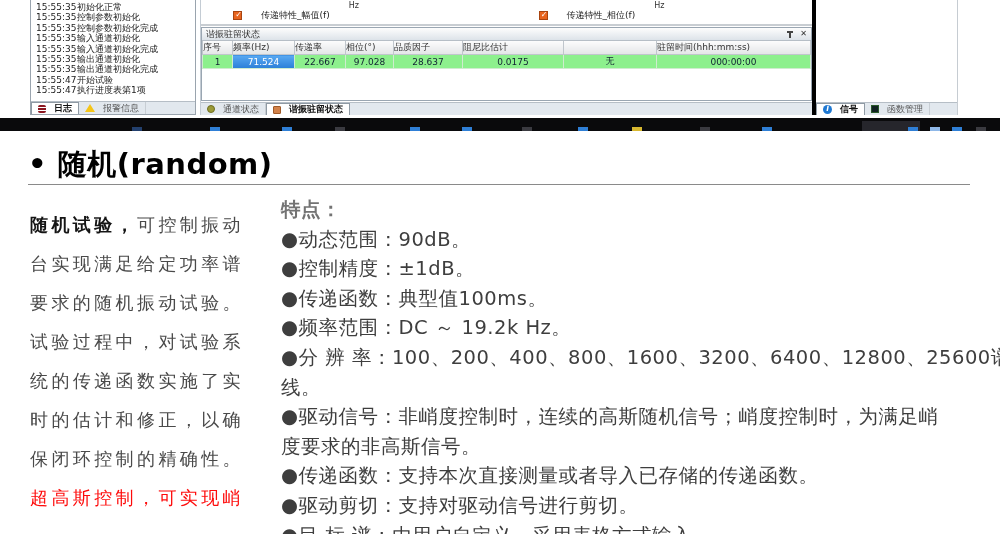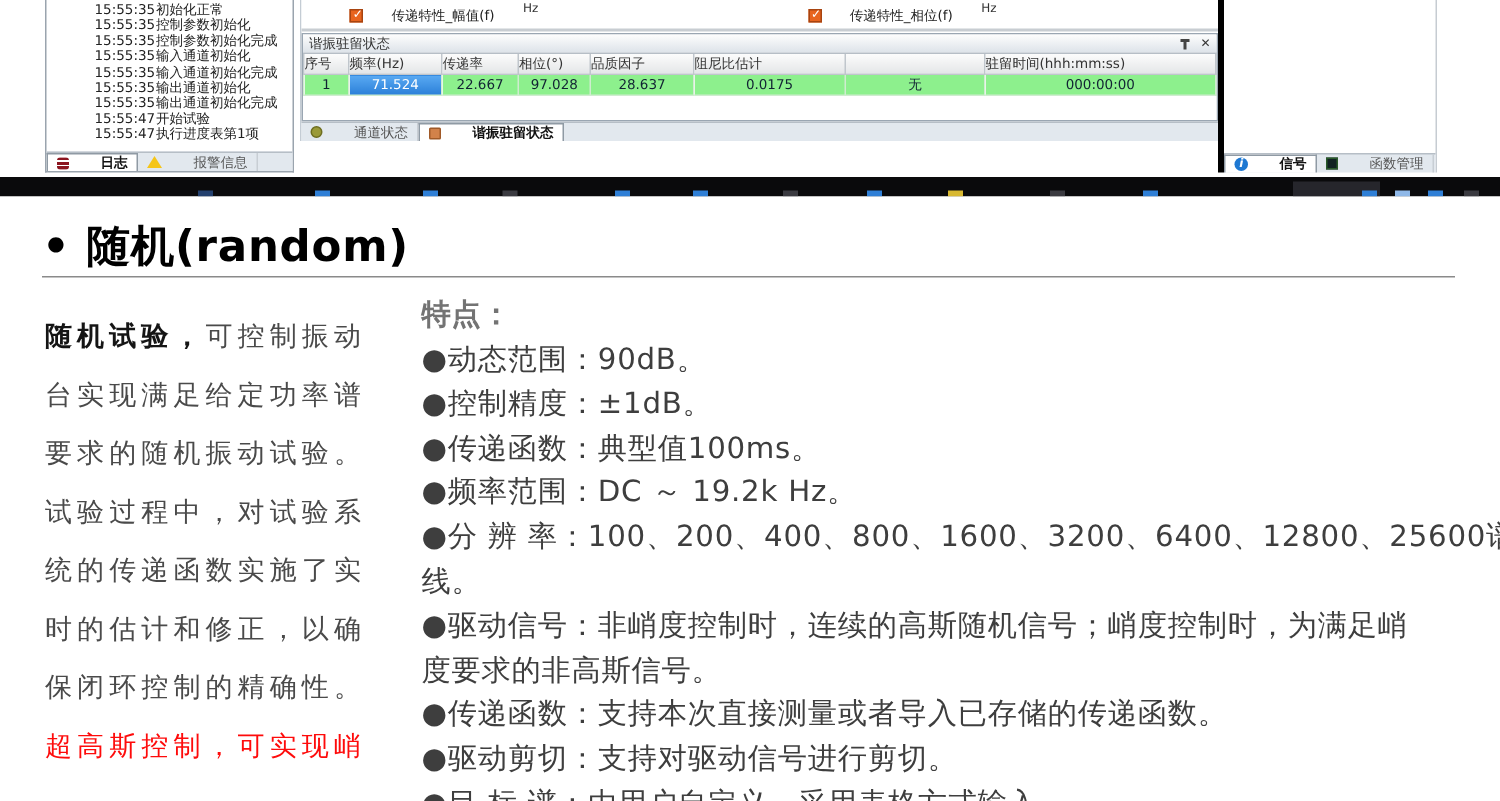--- a/index.html
+++ b/index.html
@@ -7,29 +7,29 @@
               font-family:"DejaVu Sans", sans-serif; }
   .page { position:relative; width:1000px; height:534px; background:#fff; }
 
   
   .shot { position:absolute; left:0; top:0; width:1000px; height:117px; background:#fff; }
 
   
   .log-panel { position:absolute; left:30px; top:0; width:166px; height:115px;
                border:1px solid #9aa4ae; border-top:none; background:#fff;
                display:flex; flex-direction:column; }
-  .log-list { flex:1; overflow:hidden; padding-top:2px;margin-left:27px; }
+  .log-list { flex:1; overflow:hidden; padding-top:2px; }
   .log-row { display:flex; height:10.4px; font-size:9px; color:#222; line-height:10.4px; }
   .log-time { width:46px; padding-left:5px; }
   .log-text { flex:1; }
 
   
   .tabbar { height:13px; background:#e2e8ee; border-top:1px solid #b6bec6;
             display:flex; align-items:stretch; font-size:9px; color:#555; }
-  .tab { display:flex; align-items:center; gap:21px; padding:0 6px; border-right:1px solid #c8ced4; }
+  .tab { display:flex; align-items:center; gap:8px; padding:0 6px; border-right:1px solid #c8ced4; }
   .tab.active { background:#fff; color:#111; font-weight:bold; border:1px solid #8f9aa4; border-bottom:none; }
 
   
   .ic { display:inline-block; flex:0 0 auto; }
   .ic-log { width:8px; height:8px; border-radius:2px; background:#8c1620;
             background-image:linear-gradient(#8c1620 2px,#fff 2px,#fff 3px,#8c1620 3px,#8c1620 5px,#fff 5px,#fff 6px,#8c1620 6px); }
   .ic-warn { width:0; height:0; border-left:5px solid transparent; border-right:5px solid transparent;
              border-bottom:8px solid #f5c518; }
   .ic-circle { width:8px; height:8px; border-radius:50%; background:#9a9a38; border:1px solid #6e6e20; }
   .ic-home { width:8px; height:8px; background:#d2824a; border:1px solid #a05a28; border-radius:1px; }
@@ -39,21 +39,21 @@
   .ic-func { width:8px; height:8px; background:#122; border:1px solid #2a5a2a; }
   .ic-check { width:9px; height:9px; background:#e8641e; border:1px solid #a84410; position:relative; }
   .ic-check::after { content:"✓"; position:absolute; left:0; top:-2px; width:9px; text-align:center;
                      color:#fff; font-size:8px; font-weight:bold; }
   .ic-pin { width:8px; height:8px; position:relative; }
   .ic-pin::before { content:""; position:absolute; left:1px; top:1px; width:6px; height:2px; background:#444; }
   .ic-pin::after { content:""; position:absolute; left:3px; top:3px; width:2px; height:5px; background:#444; }
   .ic-close { font-size:8px; color:#333; font-weight:bold; line-height:8px; }
 
   
-  .main-panel { position:absolute; left:200px; top:0; width:612px; height:94px;
+  .main-panel { position:absolute; left:200px; top:0; width:612px; height:115px;
                 display:flex; flex-direction:column; border-left:1px solid #c4ccd4; }
   .charts-strip { height:26px; display:flex; border-bottom:2px solid #c8cdd2; background:#fff; }
   .chart-half { flex:1; position:relative; }
   .hz-label { position:absolute; top:1px; left:0; right:0; text-align:center; font-size:8px; color:#333; }
   .legend { position:absolute; left:32px; bottom:2px; display:flex; align-items:center; gap:19px;
             font-size:9px; color:#222; }
 
   .dock { margin:1px 0 0 0; border:1px solid #9aa6b2; background:#fff; height:74px;
           display:flex; flex-direction:column; }
   .dock-title { height:13px; background:linear-gradient(#fdfdfd,#dde3e9); border-bottom:1px solid #b6bec6;

